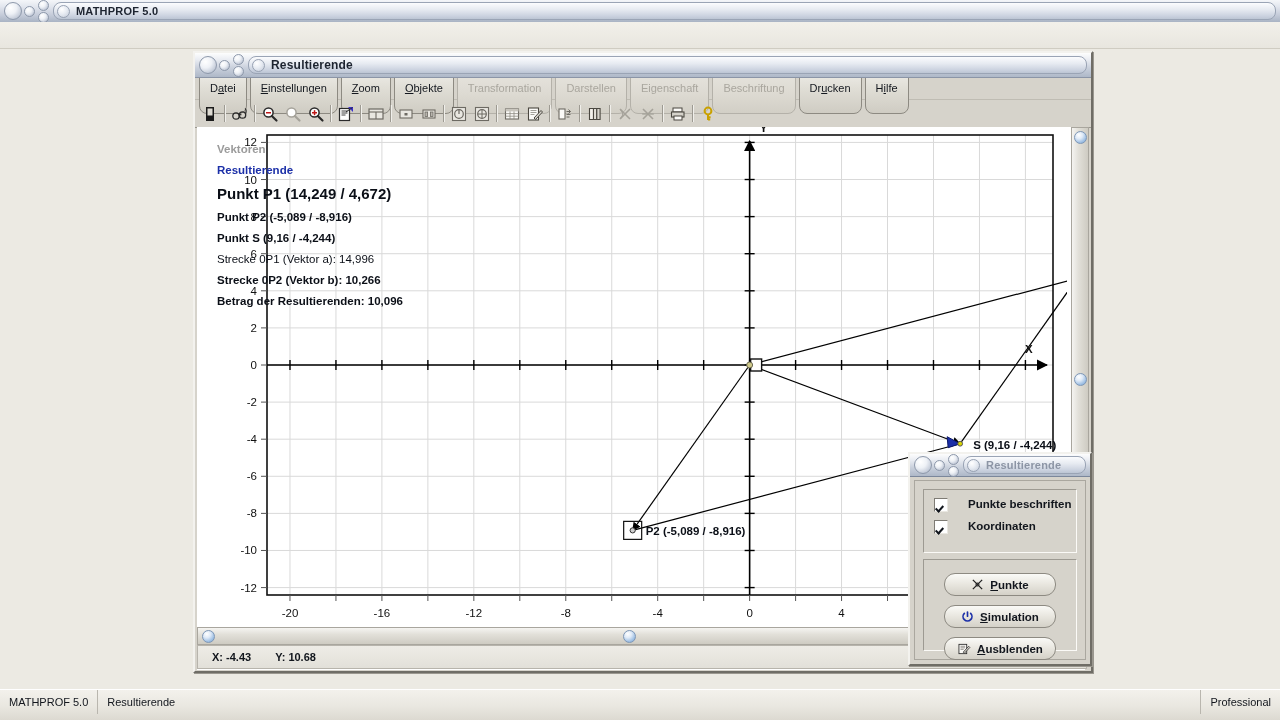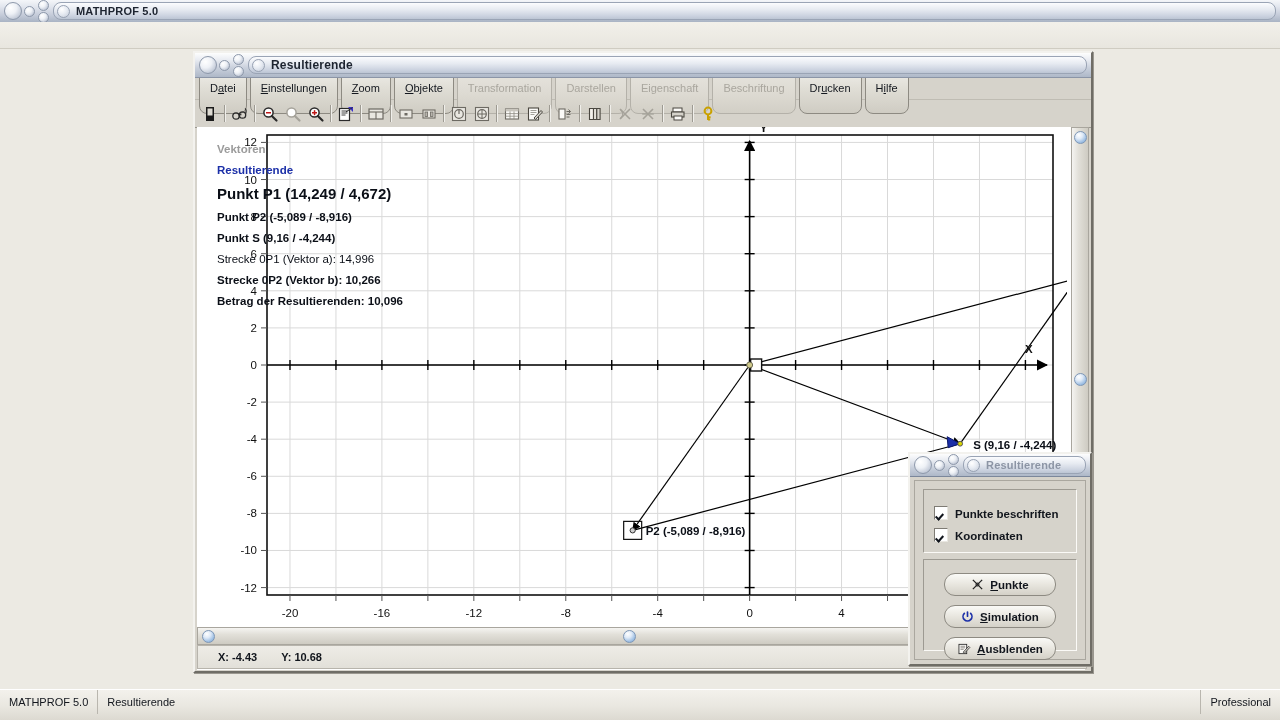--- a/index.html
+++ b/index.html
@@ -124,37 +124,37 @@
     position:absolute;border-radius:50%;
     background:radial-gradient(circle at 35% 28%,#ffffff 0%,#dfeaf7 35%,#9fc0e4 70%,#7aa3d2 100%);
     border:1px solid #7e97b6;
   }
   .statusbar{
     position:absolute;left:2px;bottom:2px;width:888px;height:22px;
     background:linear-gradient(180deg,#eeece6 0%,#e2e0d9 100%);
     border:1px solid #b7b4ac;display:flex;align-items:center;
   }
   .status-cell{
-    font-size:11px;font-weight:bold;color:#11151c;padding-left:20px;white-space:nowrap;
+    font-size:11px;font-weight:bold;color:#11151c;padding-left:14px;white-space:nowrap;
   }
   
   #options-dialog{
     position:absolute;left:908px;top:452px;width:180px;height:210px;
     background:#d6d3cb;
     border:2px solid;border-color:#f3f2ee #6f6d66 #6f6d66 #f3f2ee;
     box-shadow:1px 1px 0 #9a978f;
   }
   #options-dialog>.titlebar{height:22px;}
   .dlg-body{position:absolute;left:4px;top:26px;right:4px;bottom:4px;
     background:#d6d3cb;border:1px solid #aaa79f;}
   .group{
     position:absolute;border:1px solid;
     border-color:#9d9a92 #fbfaf7 #fbfaf7 #9d9a92;
   }
-  .chkrow{display:flex;align-items:flex-end;gap:7px;margin:0 0 0 10px;height:22px;}
+  .chkrow{display:flex;align-items:flex-start;gap:20px;margin:0 0 0 10px;height:22px;}
   .chkbox{
     width:12px;height:12px;background:#ffffff;
     border:1px solid;border-color:#7e7b74 #e9e7e1 #e9e7e1 #7e7b74;
     position:relative;flex:none;
   }
   .chkbox.on:after{
     content:"";position:absolute;left:2px;top:5px;width:3px;height:6px;
     border:solid #12161d;border-width:0 2px 2px 0;transform:rotate(42deg);
   }
   .chklabel{font-size:11.5px;font-weight:bold;color:#12161d;}

